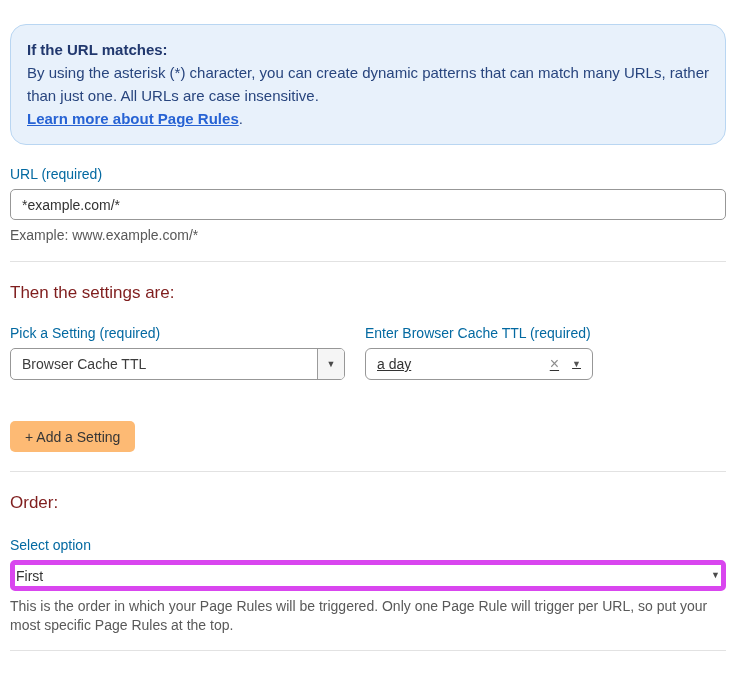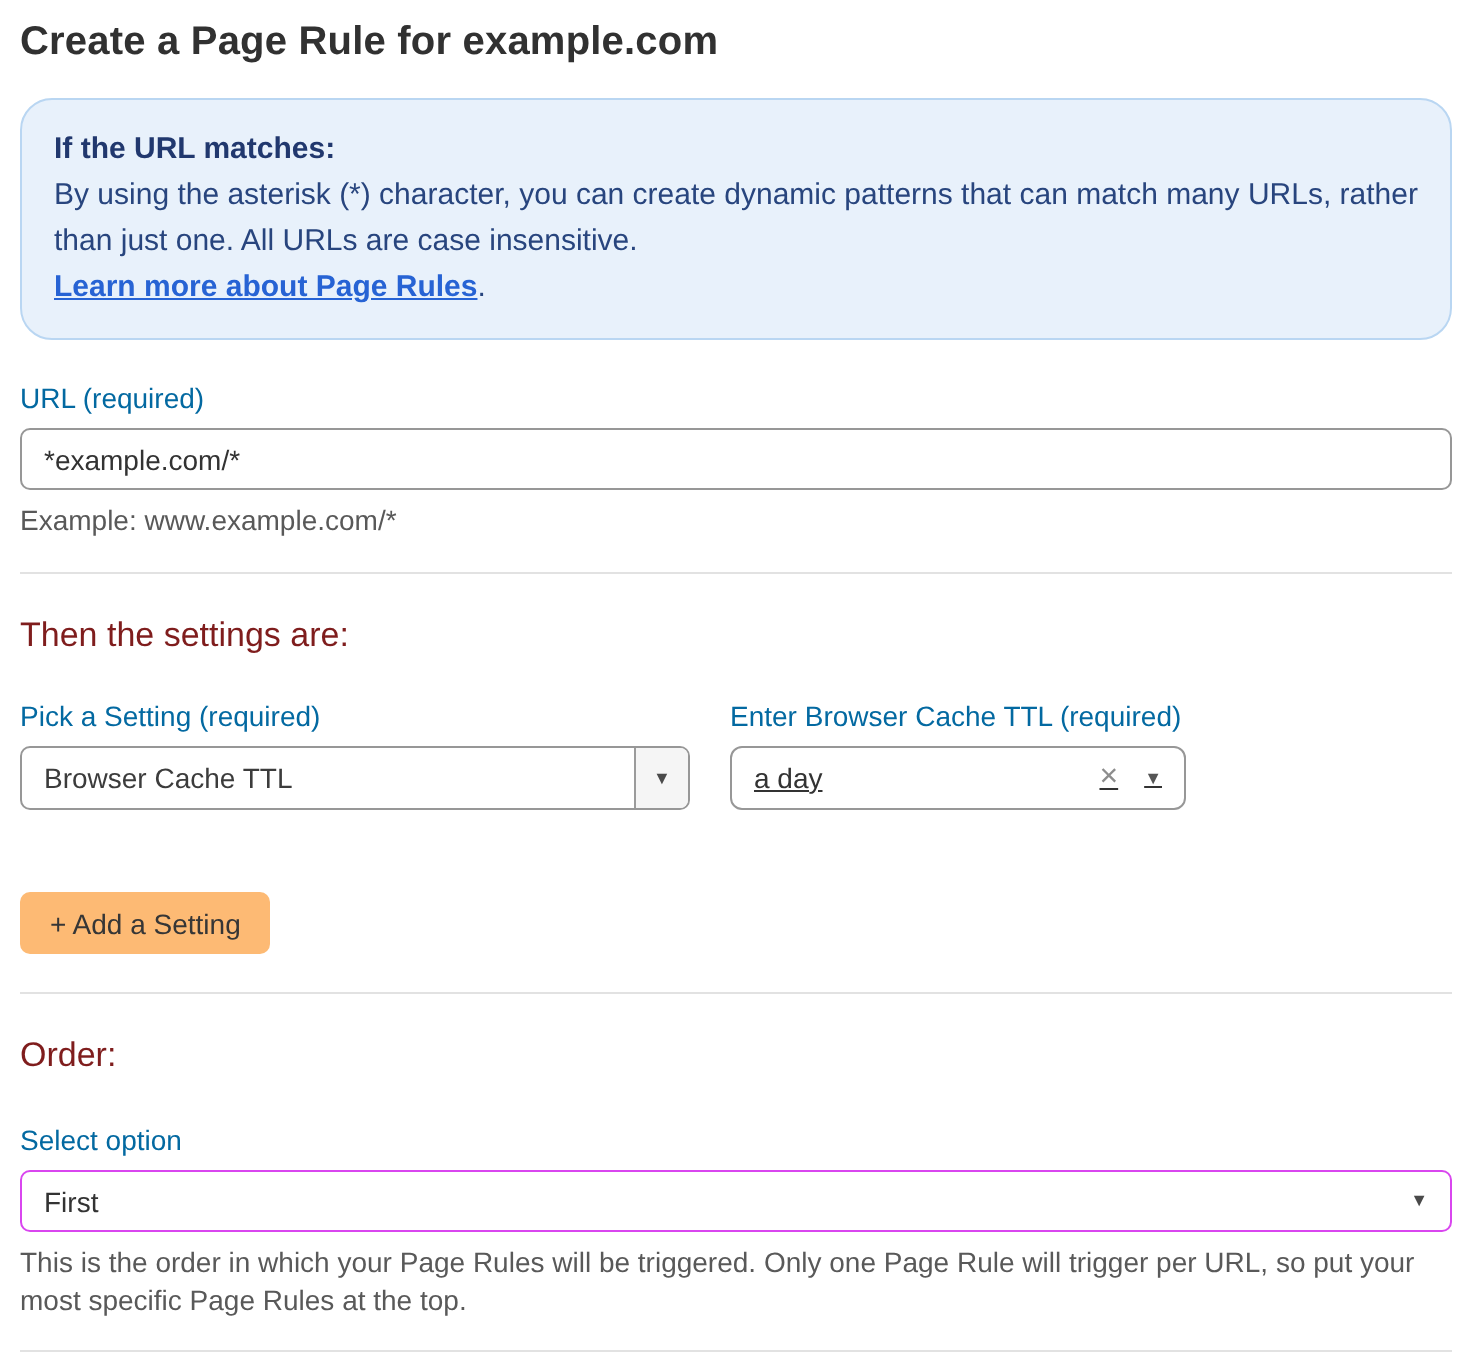--- a/index.html
+++ b/index.html
@@ -167,42 +167,41 @@
     font-family: "Liberation Sans", sans-serif;
     cursor: pointer;
   }
   
   .order-label { margin-top: 24px; }
   .select-full {
     display: flex;
     align-items: center;
     width: 716px;
     height: 31px;
-    border: 1px solid #d946ef;
-    border-radius: 5px;
-    background: #ffffff;
-    padding: 0 11px;
+    border: 5px solid #d946ef;
+    border-radius: 5px;
+    background: #ffffff;
+    padding: 0 1px;
     cursor: pointer;
   }
   .select-full .select-value {
     flex: 1;
     font-size: 14px;
     color: #333333;
   }
   .order-helper {
     margin-top: 6px;
     max-width: 716px;
   }
 </style>
 </head>
 <body>
 
 <div class="container">
 
-  <h1 class="page-title">Create a Page Rule for example.com</h1>
 
   <div class="info-box">
     <div class="info-heading">If the URL matches:</div>
     <div class="info-body">By using the asterisk (*) character, you can create dynamic patterns that can match many URLs, rather than just one. All URLs are case insensitive.</div>
     <div>
       <a class="info-link">Learn more about Page Rules</a><span class="info-link-suffix">.</span>
     </div>
   </div>
 
   <div class="url-section">

